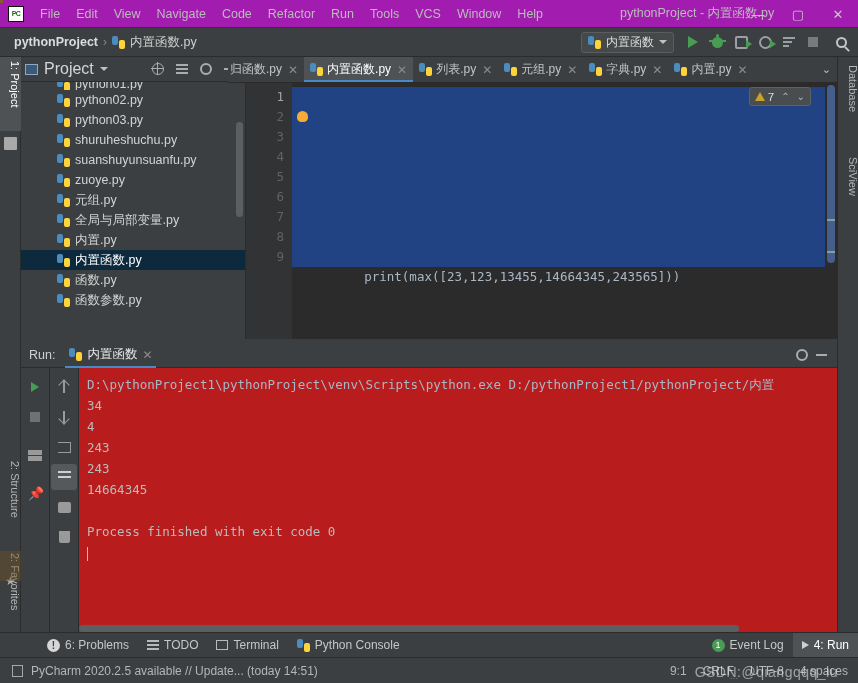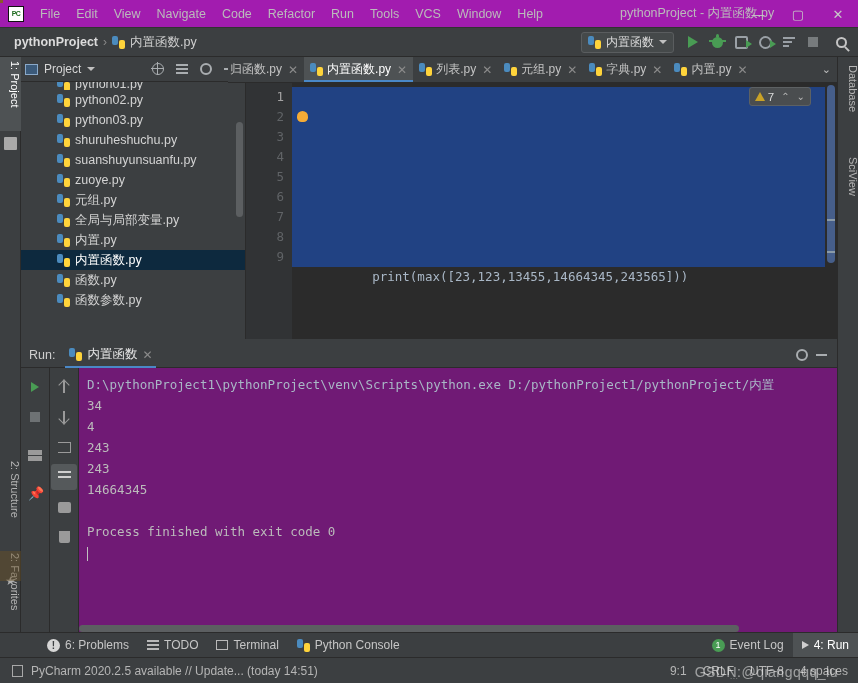--- a/index.html
+++ b/index.html
@@ -123,21 +123,21 @@
 
   
   .proj-panel {
     position: absolute; left: 21px; top: 57px; width: 225px; height: 282px;
     background: #3c3f41; border-right: 1px solid #2b2b2b;
   }
   .proj-head {
     height: 25px; display: flex; align-items: center; gap: 6px; padding: 0 4px;
     border-bottom: 1px solid #2b2b2b;
   }
-  .proj-head-label { font-size: 12px; color: #d6d6d6; }
+  .proj-head-label { font-size: 16px; color: #d6d6d6; }
   .sq-ic { width:13px;height:11px;border:1.5px solid #8aa9c9;background:#3b5a7a; }
   .target-ic{width:12px;height:12px;border:1.5px solid #a9adb0;border-radius:50%;position:relative;}
   .target-ic::before,.target-ic::after{content:'';position:absolute;background:#a9adb0;}
   .target-ic::before{left:3.5px;top:-2px;width:1.5px;height:13px;}
   .target-ic::after{top:3.5px;left:-2px;height:1.5px;width:13px;}
   .collapse-ic{width:12px;height:10px;position:relative;}
   .collapse-ic i{position:absolute;background:#a9adb0;height:1.5px;left:0;width:12px;}
   .gear-ic{
     width:12px;height:12px;border-radius:50%;border:2.5px solid #a9adb0;position:relative;
   }
@@ -187,21 +187,21 @@
     font-family: "DejaVu Sans Mono", monospace; font-size: 12.5px;
     text-align: right; padding-top: 4px;
   }
   .gutter div { height: 20px; line-height: 20px; padding-right: 8px; }
   .gutter div.cur { color: #a4a3a3; }
   .code {
     position: absolute; left: 46px; top: 0; right: 0; height: 100%;
     padding-top: 4px; font-family: "DejaVu Sans Mono", monospace; font-size: 12.5px;
   }
   .cline {
-    height: 20px; line-height: 20px; white-space: pre; padding-left: 20px; position: relative;
+    height: 20px; line-height: 20px; white-space: pre; padding-left: 12px; position: relative;
   }
   .sel { background: #214283; }
   .kw  { color: #a9b7c6; }
   .cmt { color: #808080; }
   .wavy {
     text-decoration: underline wavy #6a8759;
     text-underline-offset: 2px;
   }
   .bulb {
     position:absolute; left:5px; top:4px; width:11px; height:11px;
@@ -261,21 +261,21 @@
   }
   .rbtn.active{background:#55595b;}
   .arrow-up,.arrow-dn{width:10px;height:12px;position:relative;}
   .arrow-up::before{content:'';position:absolute;left:4px;top:0;width:1.5px;height:12px;background:#9a9a9a;}
   .arrow-up::after{content:'';position:absolute;left:1px;top:0;width:7px;height:7px;border-left:1.5px solid #9a9a9a;border-top:1.5px solid #9a9a9a;transform:rotate(45deg);}
   .arrow-dn::before{content:'';position:absolute;left:4px;top:0;width:1.5px;height:12px;background:#9a9a9a;}
   .arrow-dn::after{content:'';position:absolute;left:1px;bottom:0;width:7px;height:7px;border-right:1.5px solid #9a9a9a;border-bottom:1.5px solid #9a9a9a;transform:rotate(45deg);}
 
   .console {
     position:absolute; left:58px; top:26px; right:0; bottom:0;
-    background:#701a75; overflow:hidden; padding:6px 0 0 8px;
+    background:#b91c1c; overflow:hidden; padding:6px 0 0 8px;
     font-family:"DejaVu Sans Mono", monospace; font-size:12.5px; color:#bbbbbb;
   }
   .cl { height:21px; line-height:21px; white-space:pre; }
   .cl.path { color:#a9b7c6; }
   .caretbar { display:inline-block; width:1px; height:14px; background:#c0c0c0; vertical-align:middle; }
   .console-hscroll {
     position:absolute; left:58px; bottom:0; width:660px; height:7px; background:#5c5f61; border-radius:4px;
   }
 
   

